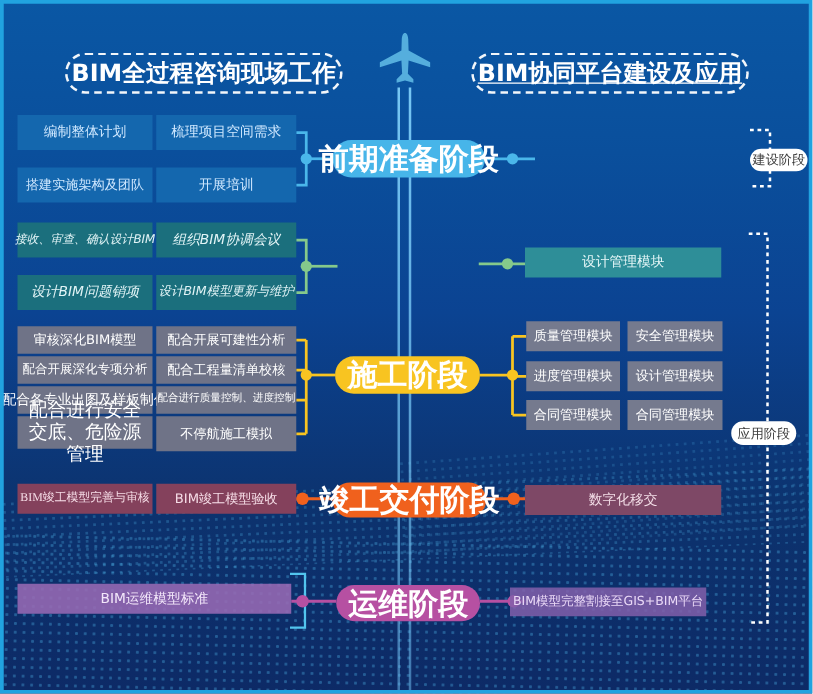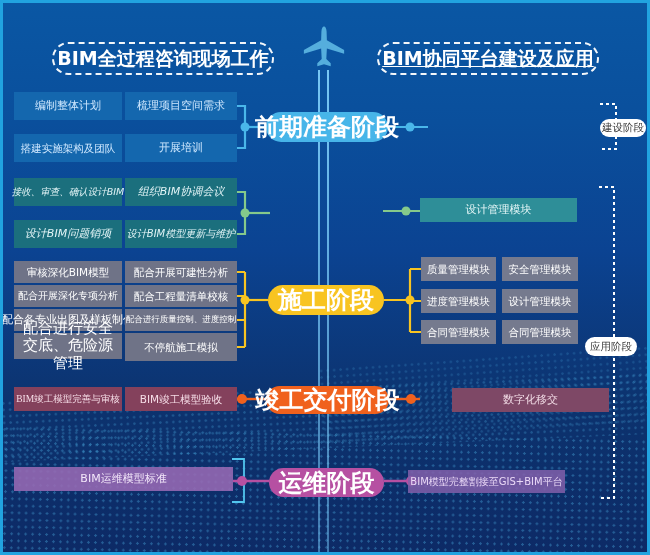--- a/index.html
+++ b/index.html
@@ -52,21 +52,21 @@
   }
   .wrap2 { white-space:normal; }
   .c-prep { background:#1467ae; color:#cfe8ff; }
   .c-design { background:#1b6f7d; color:#e2f4f6;font-style:italic; }
   .c-constr { background:#6f7387; color:#fff; }
   .c-hand { background:#84415c; color:#f6dde7; }
   .c-oper { background:rgba(151,106,180,.88); color:#f3e7fa; }
   .c-rprep { background:#2b7cbd; color:#dcefff; }
   .c-rdesign { background:#2e8e98; color:#e4f6f7; }
   .c-rmod { background:#757a8e; color:#fff; font-size:10.5px; }
-  .c-rhand { background:#7e4866; color:#f2dce6;margin-left:32px; }
+  .c-rhand { background:#7e4866; color:#f2dce6; }
   .c-roper { background:rgba(130,95,170,.85); color:#ead9f7; font-size:10px; }
 
   
   #b1 {left:14px; top:92px; width:108px; height:28px;}
   #b2 {left:125px;top:92px; width:112px; height:28px;}
   #b3 {left:14px; top:134px;width:108px; height:28px; font-size:10.5px;}
   #b4 {left:125px;top:134px;width:112px; height:28px;}
   #b5 {left:14px; top:178px;width:108px; height:28px; font-size:9.5px;}
   #b6 {left:125px;top:178px;width:112px; height:28px;}
   #b7 {left:14px; top:220px;width:108px; height:28px;}

